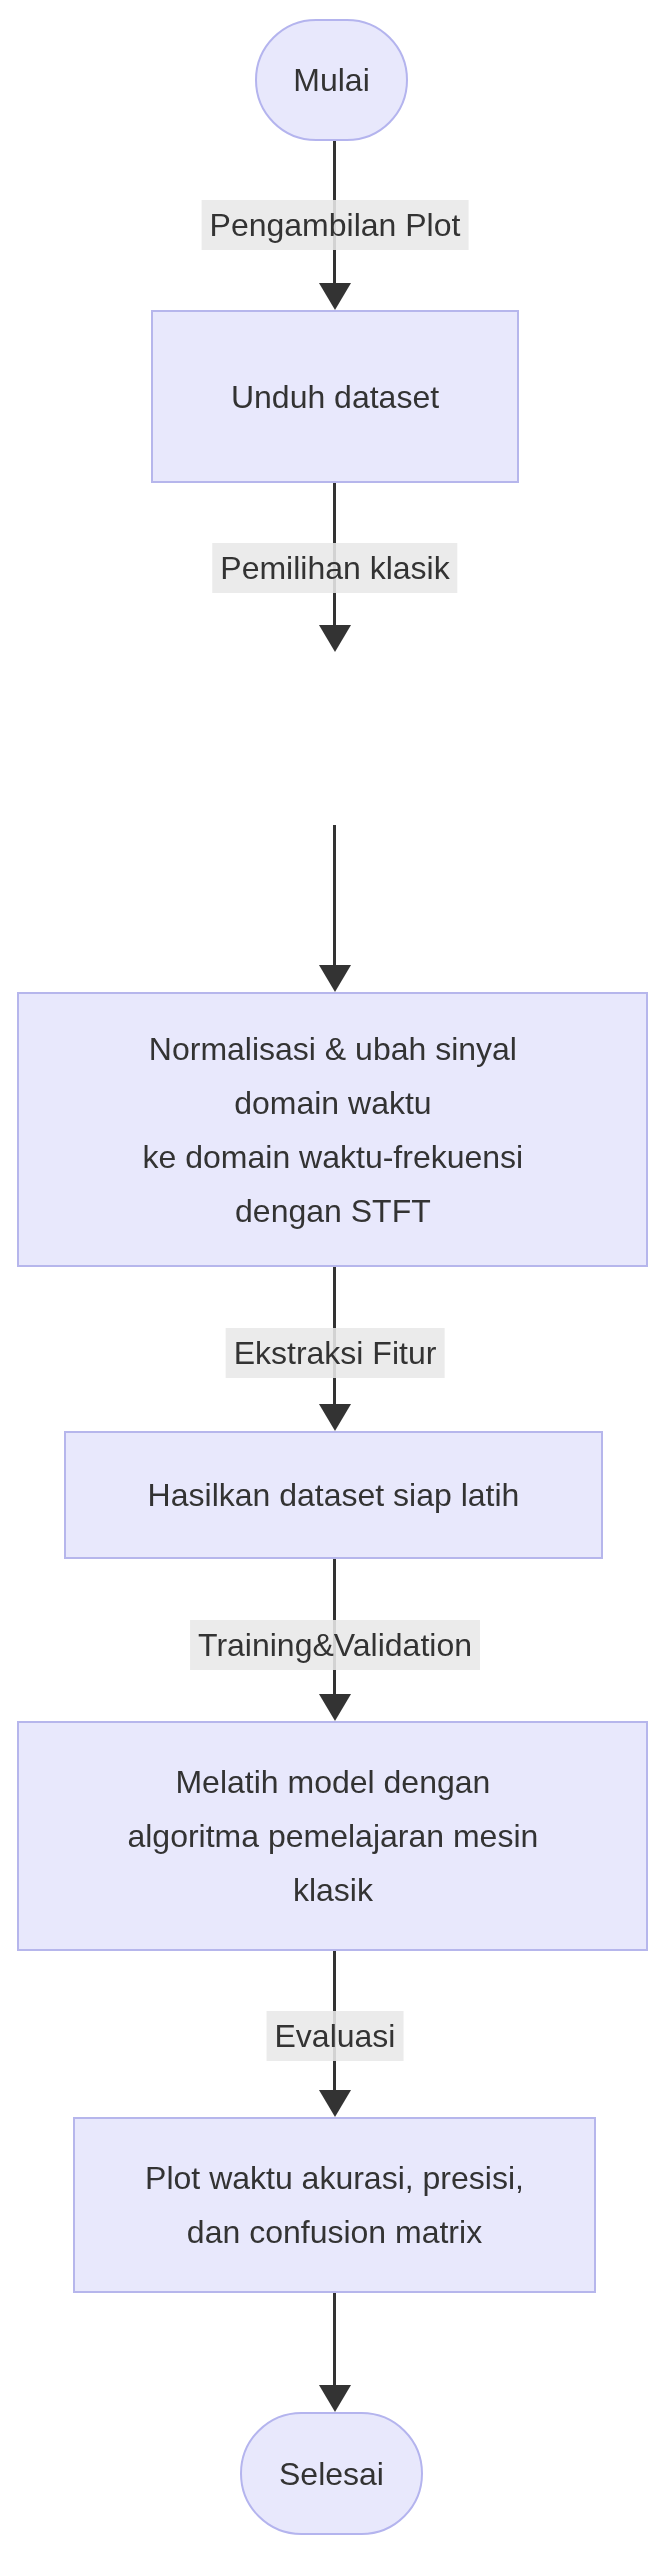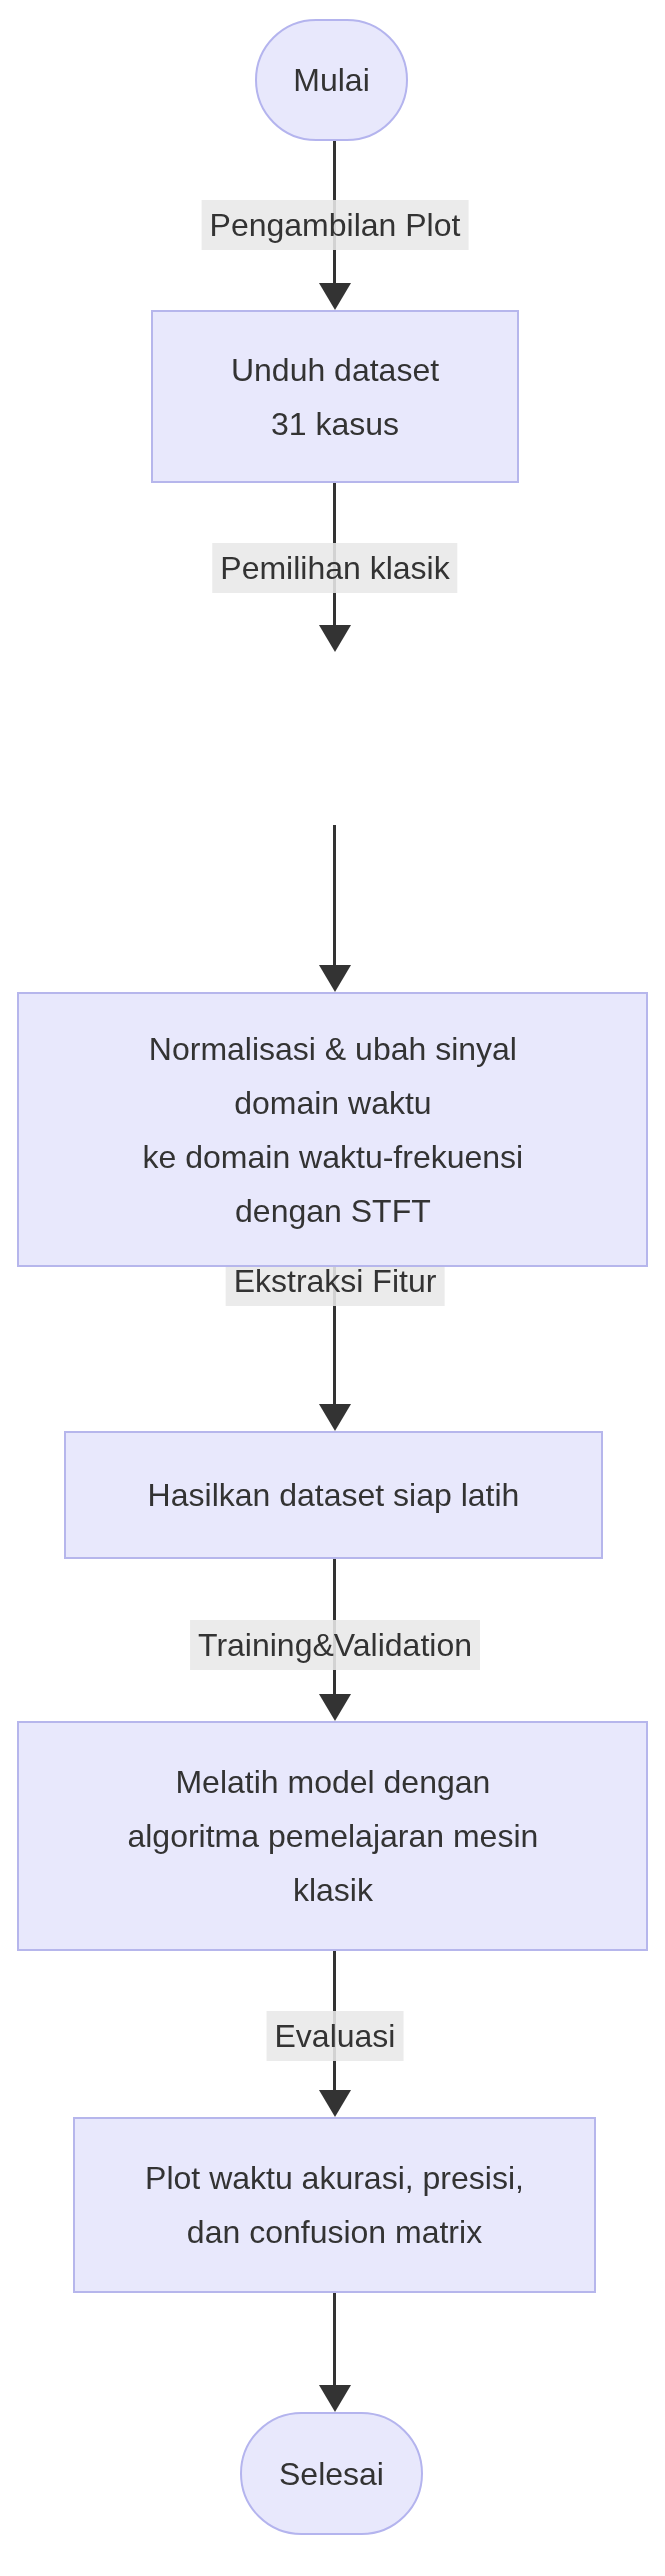--- a/index.html
+++ b/index.html
@@ -49,40 +49,39 @@
 
   <div class="vline" style="top:483px;height:145px"></div>
   <div class="arrowhead" style="top:625px"></div>
   <div class="elabel" style="top:568px">Pemilihan klasik</div>
 
   <div class="vline" style="top:825px;height:142px"></div>
   <div class="arrowhead" style="top:965px"></div>
 
   <div class="vline" style="top:1267px;height:140px"></div>
   <div class="arrowhead" style="top:1404px"></div>
-  <div class="elabel" style="top:1281px">Ekstraksi Fitur</div>
+  <div class="elabel" style="top:1353px">Ekstraksi Fitur</div>
 
   <div class="vline" style="top:1559px;height:138px"></div>
   <div class="arrowhead" style="top:1694px"></div>
   <div class="elabel" style="top:1645px">Training&amp;Validation</div>
 
   <div class="vline" style="top:1951px;height:142px"></div>
   <div class="arrowhead" style="top:2090px"></div>
   <div class="elabel" style="top:2036px">Evaluasi</div>
 
   <div class="vline" style="top:2293px;height:95px"></div>
   <div class="arrowhead" style="top:2385px"></div>
 
   <div class="node stadium" style="left:255px;top:19px;width:153px;height:122px">
     <span>Mulai</span>
   </div>
 
   <div class="node rect" style="left:151px;top:310px;width:368px;height:173px">
     <span>Unduh dataset</span>
-    <span>31 kasus</span>
   </div>
 
 
   <div class="node rect" style="left:17.4px;top:992px;width:631px;height:275px">
     <span>Normalisasi &amp; ubah sinyal</span>
     <span>domain waktu</span>
     <span>ke domain waktu-frekuensi</span>
     <span>dengan STFT</span>
   </div>
 

